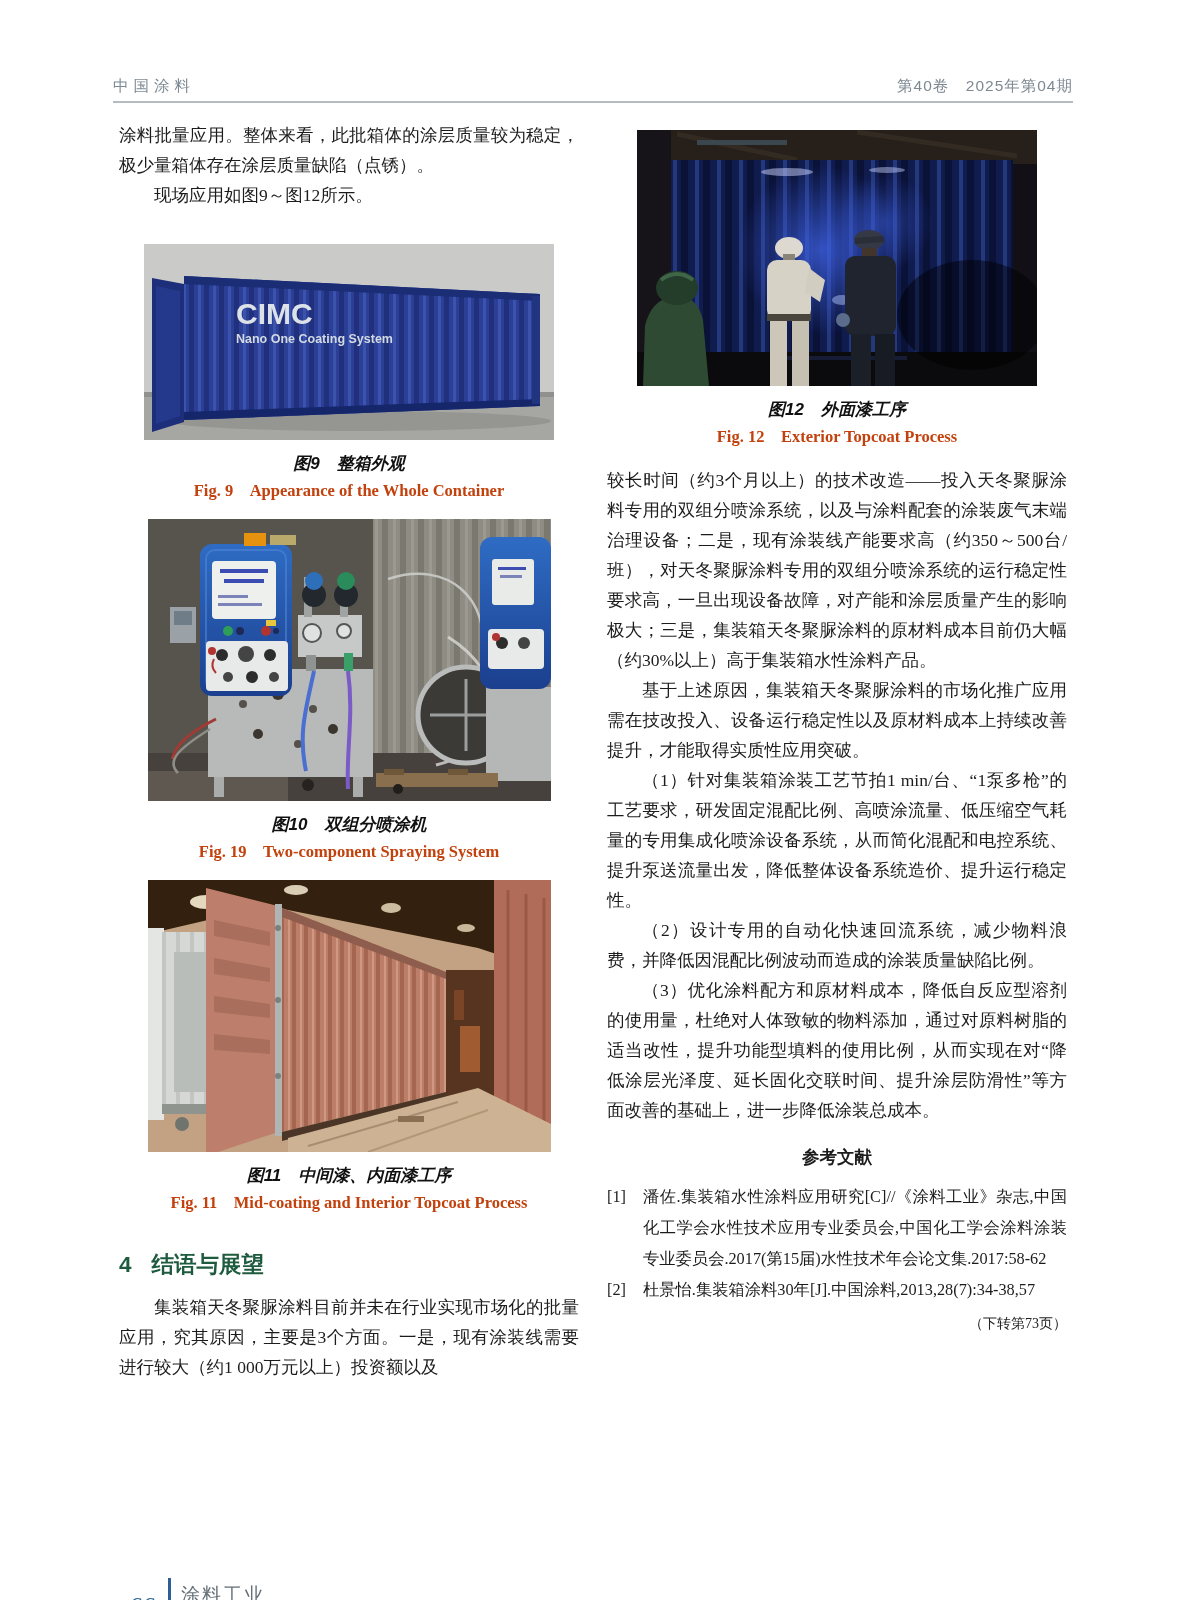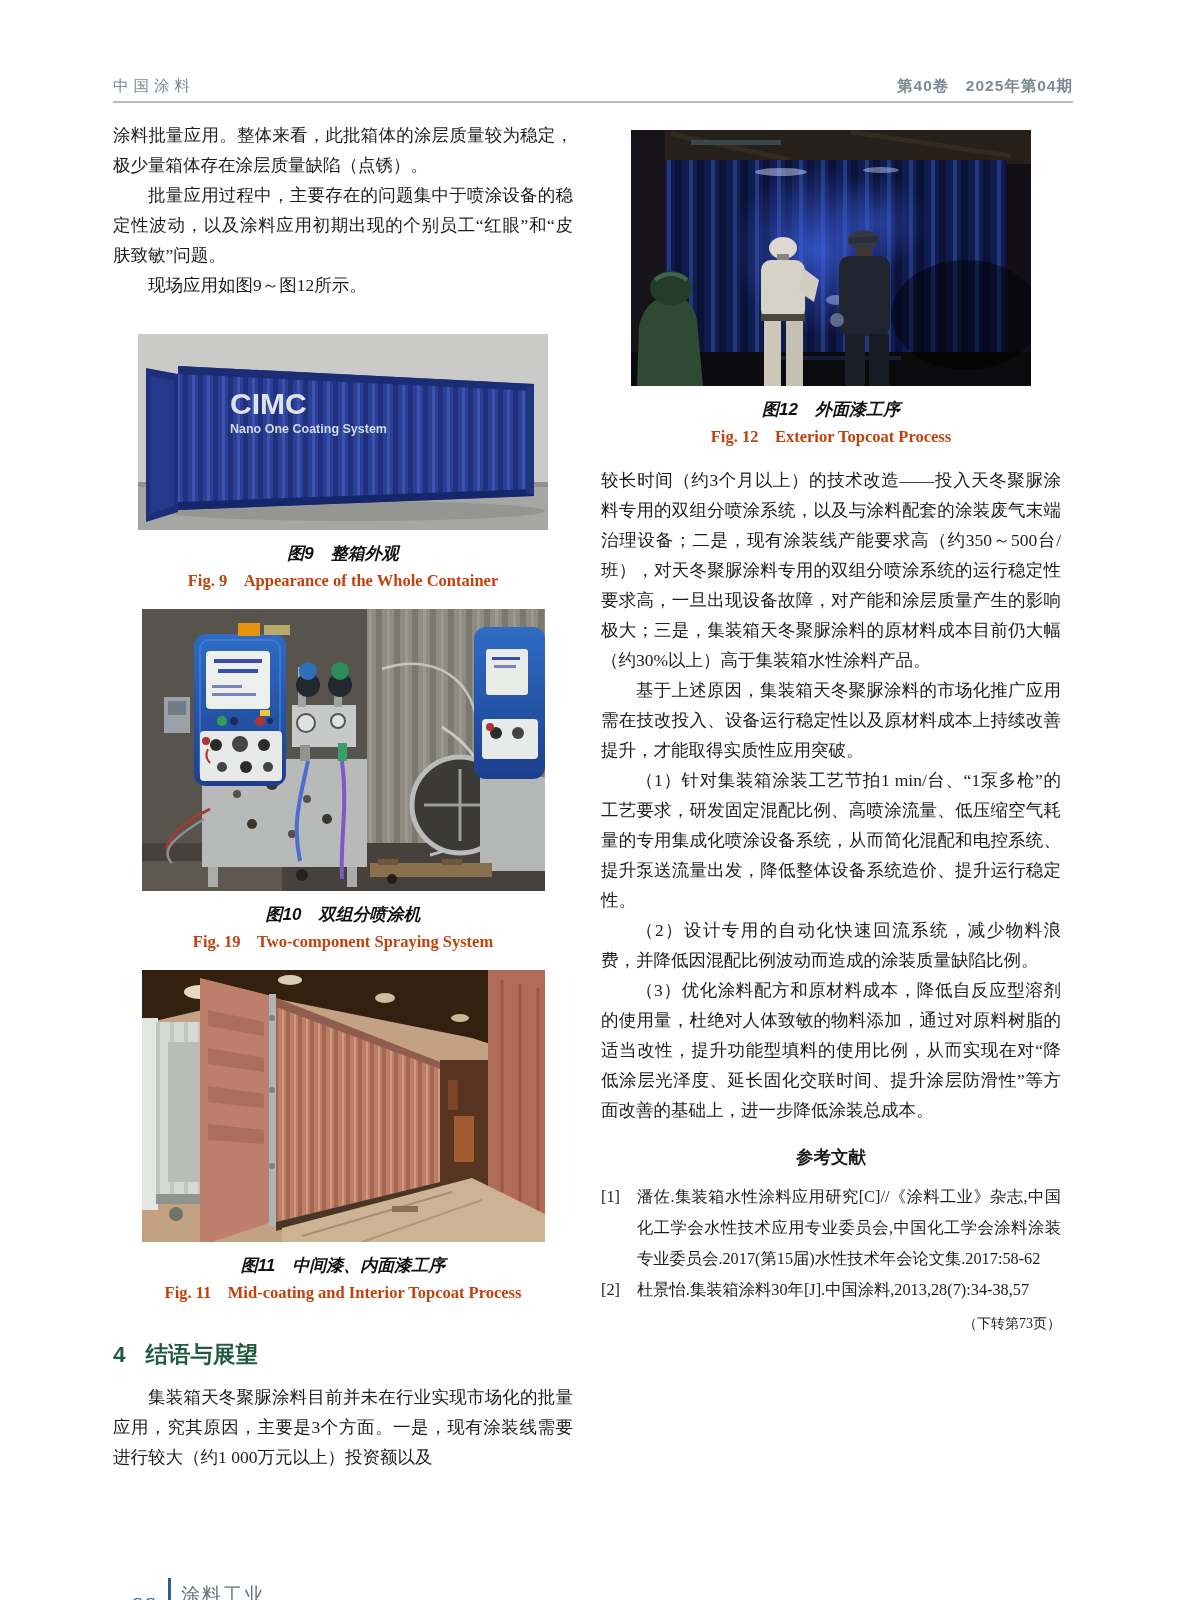--- a/index.html
+++ b/index.html
@@ -2,24 +2,24 @@
 <html><head>
 <meta charset="utf-8">
 <style>
   html,body{margin:0;padding:0;background:#ffffff;}
   .page{position:relative;width:1167px;height:1600px;background:#ffffff;overflow:hidden;
         font-family:"Liberation Serif",serif;color:#1c1c1c;}
   
   .hdr{position:absolute;top:76px;left:113px;width:960px;display:flex;justify-content:space-between;
        font-family:"Liberation Sans",sans-serif;font-size:15.5px;color:#7e8a93;}
   .hdr .jname{letter-spacing:5px;}
-  .hdr .issue{letter-spacing:1px;font-weight:bold;}
+  .hdr .issue{letter-spacing:1px;}
   .hdr-rule{position:absolute;top:101px;left:113px;width:960px;height:2px;background:#b4bcc1;}
   
-  .columns{position:absolute;top:120px;left:113px;width:960px;display:flex;gap:28px;}
+  .columns{position:absolute;top:120px;left:113px;width:960px;display:flex;gap:28px;justify-content:center;}
   .col{width:460px;}
   p.body{font-size:17.5px;line-height:30px;text-align:justify;margin:0;}
   p.ind{text-indent:2em;}
   
   .figure{margin:16px auto;text-align:center;}
   .figure svg{display:block;}
   .cap-cn{font-family:"Liberation Sans",sans-serif;font-weight:bold;font-size:17px;margin-top:12px;line-height:24px;color:#111;font-style:italic;}
   .cap-en{font-family:"Liberation Serif",serif;font-weight:bold;font-size:16.5px;margin-top:3px;line-height:24px;color:#c2410c;}
   .f9{width:410px;margin-top:34px;}
   .f10{width:403px;margin-top:10px;}
@@ -50,21 +50,20 @@
   <div class="hdr">
     <span class="jname">中国涂料</span>
     <span class="issue">第40卷　2025年第04期</span>
   </div>
   <div class="hdr-rule"></div>
 
   <div class="columns">
 
     <div class="col">
       <p class="body">涂料批量应用。整体来看，此批箱体的涂层质量较为稳定，极少量箱体存在涂层质量缺陷（点锈）。</p>
-      <p class="body ind">批量应用过程中，主要存在的问题集中于喷涂设备的稳定性波动，以及涂料应用初期出现的个别员工“红眼”和“皮肤致敏”问题。</p>
       <p class="body ind">现场应用如图9～图12所示。</p>
 
       <div class="figure f9">
         <svg viewBox="0 0 410 196" width="410" height="196">
           <defs>
             <pattern id="c9" width="15" height="12" patternUnits="userSpaceOnUse">
               <rect width="15" height="12" fill="#2a3f95"></rect>
               <rect width="5" height="12" fill="#20307c"></rect>
               <rect x="9" width="3" height="12" fill="#3c53ad"></rect>
             </pattern>

